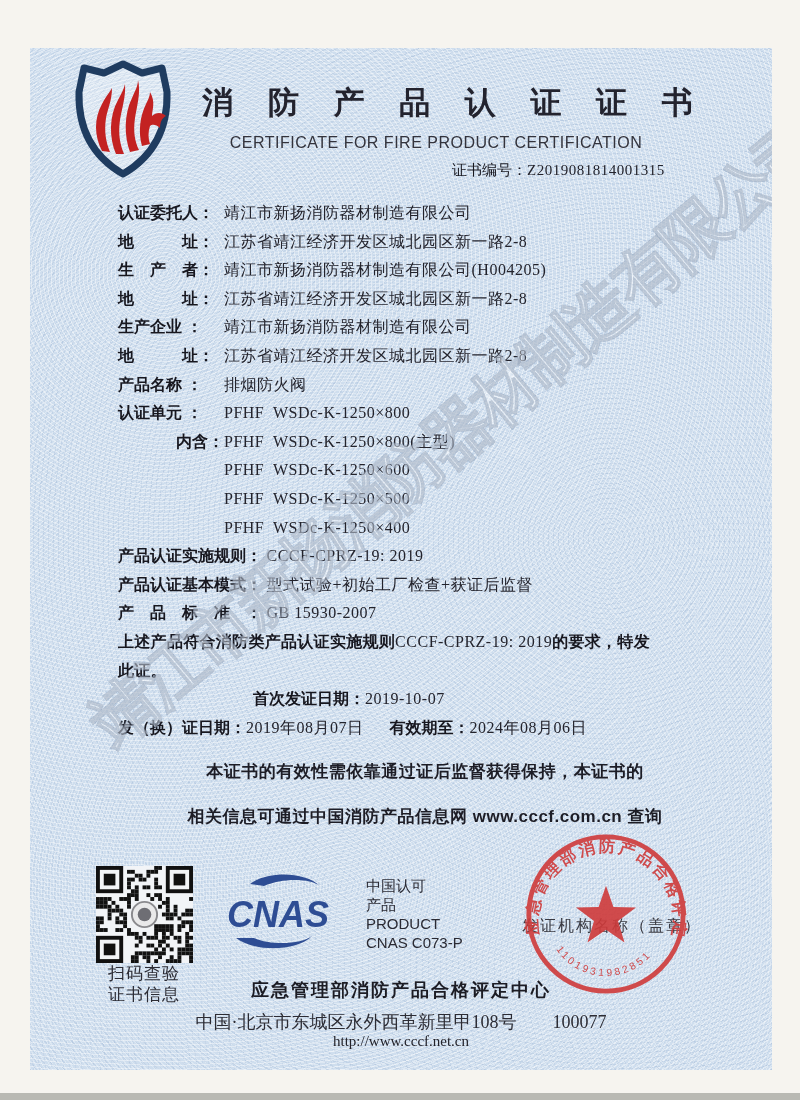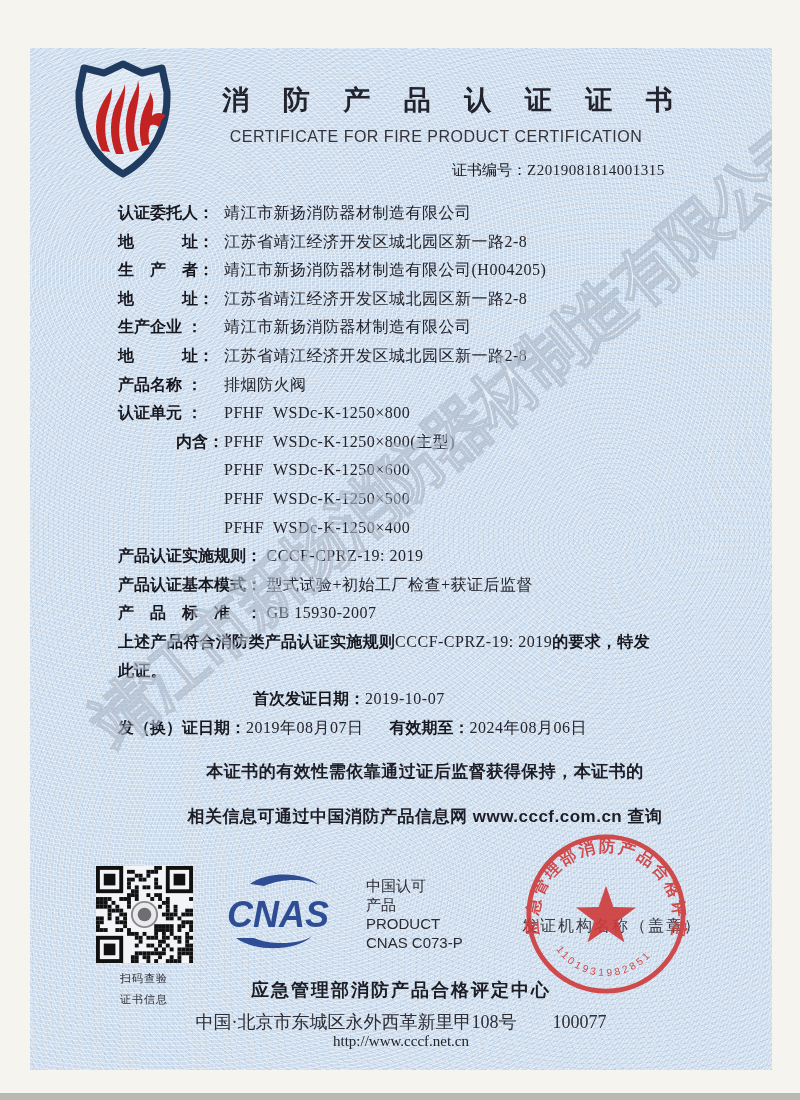--- a/index.html
+++ b/index.html
@@ -32,21 +32,21 @@
     color:rgba(255,255,255,.38);
     -webkit-text-stroke:1.5px rgba(130,148,172,.42);
     pointer-events:none; white-space:nowrap;
   }
 
   .layer { position:absolute; inset:0; z-index:3; }
 
   
   .logo { position:absolute; left:26px; top:8px; }
   .title-wrap { position:absolute; left:0; top:34px; width:100%; text-align:center; }
-  .title { font-size:27px; font-weight:600; letter-spacing:13px; color:#23232e; padding-left:106px; }
+  .title { font-size:31px; font-weight:600; letter-spacing:13px; color:#23232e; padding-left:106px; }
   .subtitle { margin-top:10px; font-size:16px; letter-spacing:.5px; color:#33333c; padding-left:70px; }
   .certno { position:absolute; left:422px; top:113px; font-size:15px; }
   .certno .b { font-weight:400;text-align:center; }
   .certno .song { letter-spacing:.5px; }
 
   
   .rows { position:absolute; left:75px; top:151px; width:640px; font-size:16px; }
   .row { height:28.6px; line-height:28.6px; white-space:nowrap;margin-left:13px; }
   .b { font-weight:700; color:#17171f; }
   .song { font-family:"Liberation Serif", serif; color:#23232c; letter-spacing:.5px; }
@@ -55,21 +55,21 @@
   .lbl5.r { text-align:right; }
   .ind { padding-left:106px; }
   .stmt { letter-spacing:.3px; }
   .dates-first { padding-left:135px; }
   .gapl { margin-left:26px;font-family:Liberation Mono, monospace; }
   .notice { margin-top:15px; text-align:center; font-weight:600; font-size:17px; height:29.5px; line-height:29.5px; letter-spacing:.5px; }
 
   
   .qr-block { position:absolute; left:62px; top:818px; width:104px; text-align:center; }
   .qr-block svg { display:block; margin:0 auto; }
-  .qr-cap { margin-top:5px; font-size:11px; line-height:21px; color:#2c2c35; letter-spacing:1px; }
+  .qr-cap { font-size:17px; line-height:21px; color:#2c2c35; letter-spacing:1px; }
 
   .cnas-block { position:absolute; left:190px; top:824px; display:flex; }
   .cnas-text { margin-left:30px; font-size:15px; line-height:19px; color:#2a2a33; padding-top:4px; }
 
   .issuer { position:absolute; left:492px; top:868px; font-size:16px; font-family:"Liberation Serif", serif; color:#3a3a42; letter-spacing:2px; z-index:3; white-space:nowrap; }
   .seal { position:absolute; left:493px; top:783px; z-index:4; opacity:.9; }
 
   .footer-org { position:absolute; left:0; top:930px; width:100%; text-align:center; font-size:18px; font-weight:700; letter-spacing:2px; color:#1c1c24; }
   .footer-addr { position:absolute; left:0; top:962px; width:100%; text-align:center; font-size:18px; color:#2c2c34; font-family:"Liberation Serif", serif; }
   .footer-url { position:absolute; left:0; top:985px; width:100%; text-align:center; font-size:15px; color:#22222a; font-family:"Liberation Serif", serif; }

